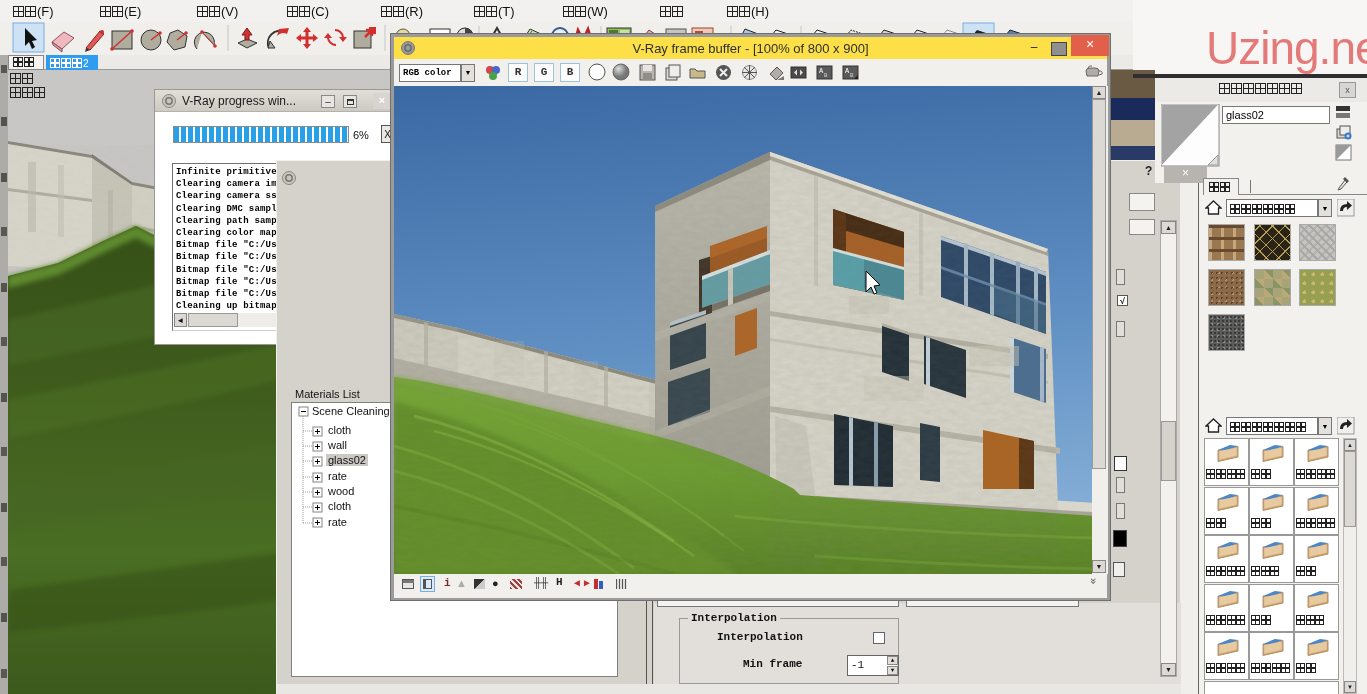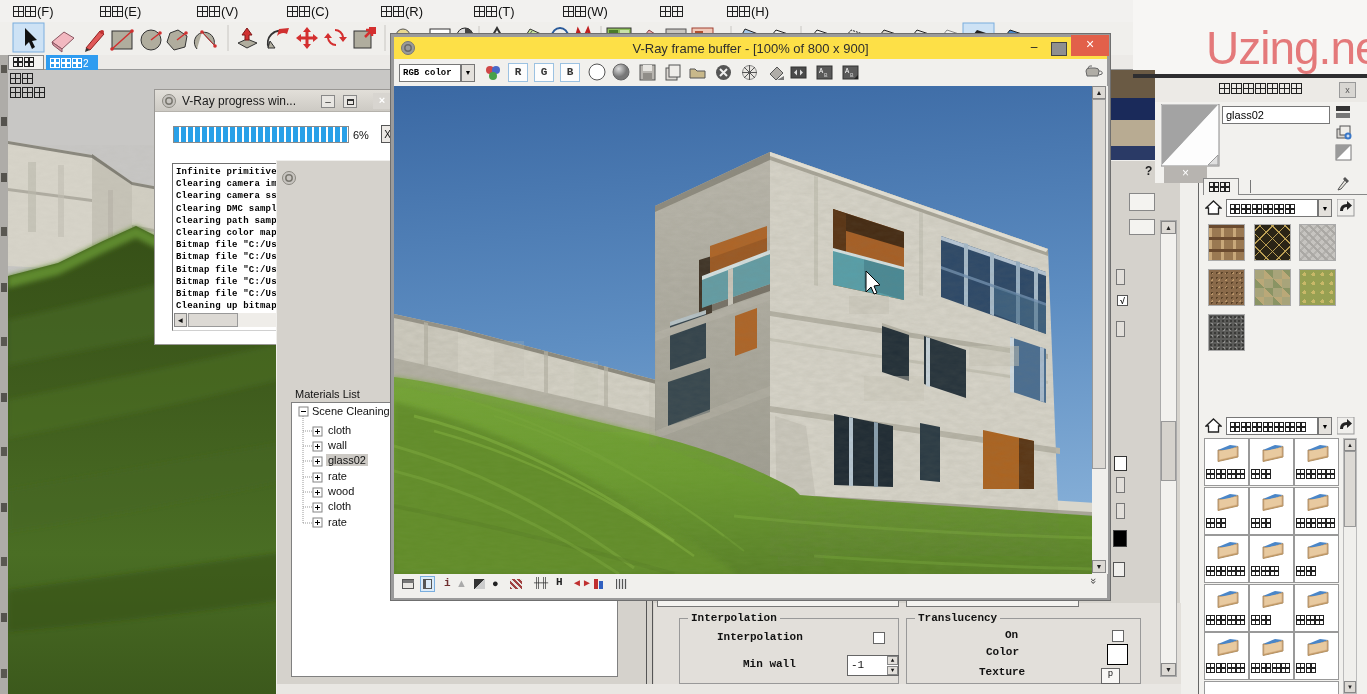--- a/index.html
+++ b/index.html
@@ -316,37 +316,28 @@
 
 <div class="ab" style="left:377px;top:442px;width:527px;height:81px;background:#e2dfda"></div>
 <div class="ab" style="left:369px;top:430px;width:7px;height:93px;border-left:1px solid #555;border-right:1px solid #555"></div>
 <div class="ab" style="left:380px;top:436px;width:242px;height:10px;background:#f4f3f0;border:1px solid #777"></div>
 <div class="ab" style="left:629px;top:436px;width:173px;height:10px;background:#f4f3f0;border:1px solid #777"></div>
 
 <div class="ab mono" style="left:402px;top:457px;width:220px;height:66px;border:1px solid #999;color:#111;font-size:11px;font-weight:bold">
 <span class="ab" style="left:8px;top:-7px;background:#e2dfda;padding:0 3px">Interpolation</span>
 <span class="ab" style="left:37px;top:12px">Interpolation</span>
 <div class="ab" style="left:193px;top:13px;width:12px;height:12px;background:#fff;border:1px solid #666"></div>
-<span class="ab" style="left:63px;top:39px">Min wall</span>
+<span class="ab" style="left:63px;top:39px">Min frame</span>
 <div class="ab" style="left:167px;top:36px;width:52px;height:21px;background:#fff;border:1px solid #666">
 <span class="ab" style="left:3px;top:3px;font-weight:normal">-1</span>
 <div class="ab" style="left:39px;top:0;width:11px;height:9px;background:#e2dfda;border:1px solid #888;font-size:6px;text-align:center;line-height:8px;font-weight:normal">▲</div>
 <div class="ab" style="left:39px;top:10px;width:11px;height:9px;background:#e2dfda;border:1px solid #888;font-size:6px;text-align:center;line-height:8px;font-weight:normal">▼</div>
 </div>
 </div>
 
-<div class="ab mono" style="left:629px;top:457px;width:235px;height:66px;border:1px solid #999;color:#111;font-size:11px;font-weight:bold">
-<span class="ab" style="left:8px;top:-7px;background:#e2dfda;padding:0 3px">Translucency</span>
-<span class="ab" style="left:98px;top:10px">On</span>
-<div class="ab" style="left:205px;top:11px;width:12px;height:12px;background:#fff;border:1px solid #666"></div>
-<span class="ab" style="left:79px;top:27px">Color</span>
-<div class="ab" style="left:200px;top:25px;width:21px;height:21px;background:#fff;border:1px solid #000"></div>
-<span class="ab" style="left:72px;top:47px">Texture</span>
-<div class="ab" style="left:194px;top:49px;width:19px;height:16px;background:#f8f7f5;border:1px solid #666;font-size:9px;text-align:center;font-weight:normal">p</div>
-</div>
 <div class="ab" style="left:0;top:523px;width:904px;height:11px;background:#e9e7e3"></div>
 
 <div class="ab" style="left:839px;top:108px;width:9px;height:16px;background:#e2dfda;border:1px solid #777"></div>
 <div class="ab" style="left:840px;top:134px;width:11px;height:11px;background:#fff;border:1px solid #555;font-size:9px;line-height:10px;text-align:center;color:#111;font-weight:bold">√</div>
 <div class="ab" style="left:839px;top:160px;width:9px;height:16px;background:#e2dfda;border:1px solid #777"></div>
 <div class="ab" style="left:837px;top:295px;width:13px;height:15px;background:#fff;border:1px solid #333"></div>
 <div class="ab" style="left:839px;top:316px;width:9px;height:16px;background:#e2dfda;border:1px solid #777"></div>
 <div class="ab" style="left:839px;top:342px;width:9px;height:16px;background:#e2dfda;border:1px solid #777"></div>
 <div class="ab" style="left:836px;top:369px;width:14px;height:17px;background:#000;border:1px solid #444"></div>
 <div class="ab" style="left:836px;top:401px;width:12px;height:15px;background:#f0efec;border:1px solid #555"></div>

